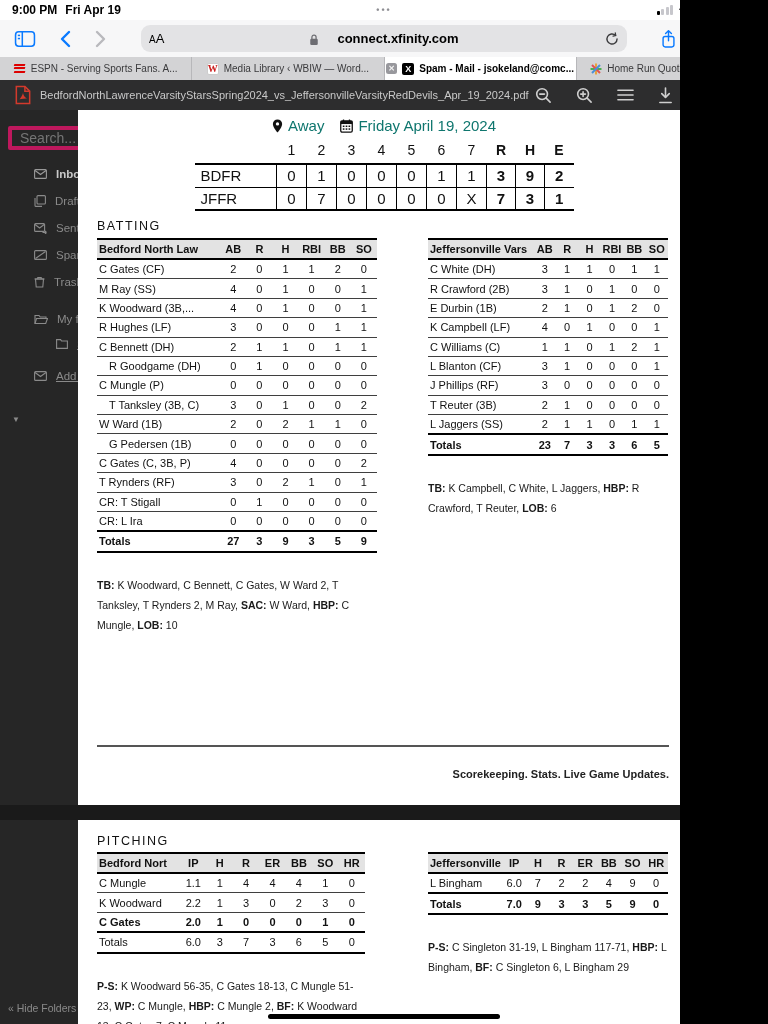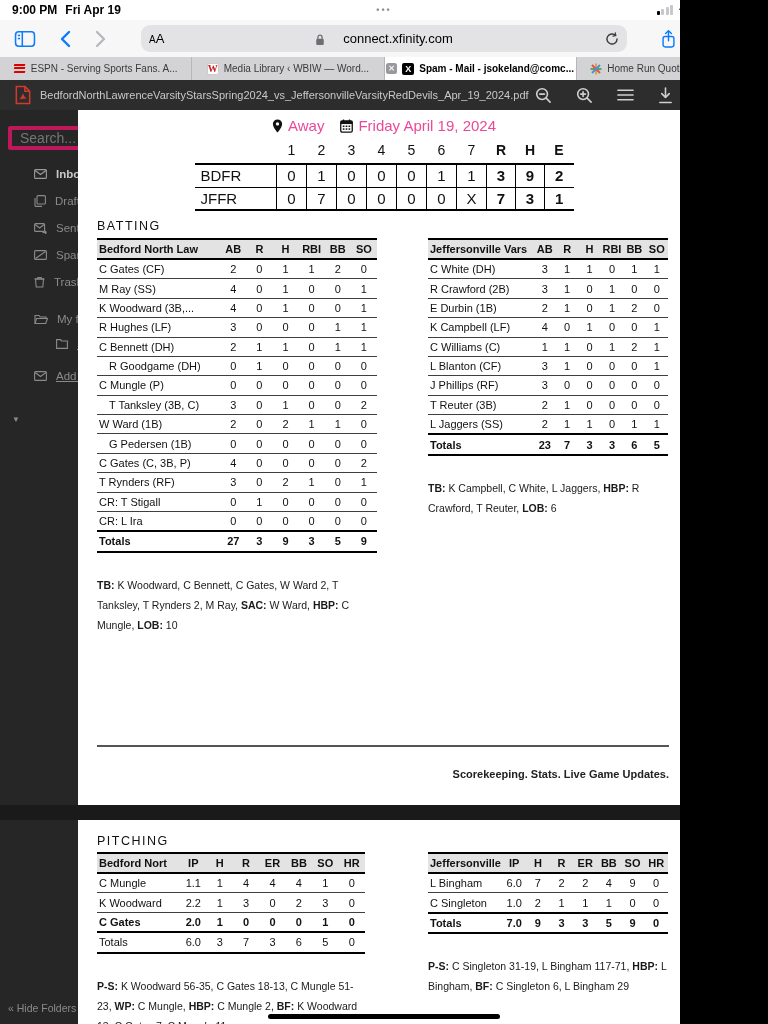--- a/index.html
+++ b/index.html
@@ -27,21 +27,21 @@
   
   .toolbar { position:absolute; top:20px; left:0; width:768px; height:37px; background:#f7f7f8;
     display:flex; align-items:center; z-index:10; }
   .tb-btn { background:none; border:none; display:inline-flex; align-items:center; justify-content:center; cursor:pointer; }
   .blue { color:#0a7aff; }
   .gray { color:#b9b9bd; }
   .address-pill { position:absolute; left:141px; width:486px; height:27px; top:5px; background:#e3e3e5;
     border-radius:9px; display:flex; align-items:center; padding:0 8px; }
   .reader-btn { font-size:13px; color:#000; border:none; background:none; letter-spacing:0; cursor:pointer; }
   .reader-btn .sm { font-size:10px; }
-  .url-wrap { position:absolute; left:0; right:0; display:flex; align-items:flex-end; justify-content:center; gap:18px; pointer-events:none; }
+  .url-wrap { position:absolute; left:0; right:0; display:flex; align-items:flex-end; justify-content:center; gap:18px; pointer-events:none;font-weight:bold; }
   .url-text { font-size:13px; color:#000; }
   .pill-right { margin-left:auto; z-index:2; }
   .tb-right { position:absolute; right:10px; display:flex; align-items:center; gap:22px; }
   .tb-left { position:absolute; left:14px; display:flex; align-items:center; gap:24px; }
 
   
   .tabbar { position:absolute; top:57px; left:0; width:768px; height:23px; background:#d3d3d5; display:flex; z-index:10; }
   .tab { flex:1 1 0; display:flex; align-items:center; justify-content:center; gap:5px;
     font-size:10px; color:#3a3a3c; border-right:1px solid #b7b7ba; overflow:hidden; white-space:nowrap; cursor:pointer; }
   .tab:last-child { border-right:none; }
@@ -78,21 +78,21 @@
   .hide-folders { position:absolute; left:8px; bottom:10px; font-size:10.5px; color:#8a8a8a; cursor:pointer; white-space:nowrap; z-index:1; }
   .hide-ad { position:absolute; top:16px; right:10px; font-size:9.5px; color:#6f6f6f; cursor:pointer; z-index:1; }
   .ad-feedback { position:absolute; bottom:6px; right:5px; font-size:8px; color:#8a8a8a; cursor:pointer; z-index:1; }
 
   
   .page { position:absolute; left:78px; width:612px; background:#fff; z-index:3; color:#111; }
   .page1 { top:0; height:695px; }
   .page2 { top:710px; height:204px; }
 
   .game-header { position:absolute; top:7px; left:0; width:100%; display:flex; align-items:center; justify-content:center;
-    gap:16px; font-size:15px; color:#ec4899; }
+    gap:16px; font-size:15px; color:#0f766e; }
   .gh-item { display:flex; align-items:center; gap:5px; }
 
   
   .linescore-wrap { position:absolute; top:30px; left:0; width:100%; display:flex; justify-content:center; }
   table.ls { border-collapse:collapse; }
   .ls td { text-align:center; font-size:15px; padding:0; }
   .ls .ls-head td { height:24px; vertical-align:bottom; padding-bottom:5px; font-size:14px; }
   .ls .b { font-weight:700; }
   .ls .ls-team { width:82px; text-align:left; padding-left:6px; font-size:15px; }
   .ls .ic { width:30px; }
@@ -802,30 +802,20 @@
                 <tr class="">
                   <td class="name ">L Bingham</td>
                   <td>6.0</td>
                   <td>7</td>
                   <td>2</td>
                   <td>2</td>
                   <td>4</td>
                   <td>9</td>
                   <td>0</td>
                 </tr>
-                <tr class="">
-                  <td class="name ">C Singleton</td>
-                  <td>1.0</td>
-                  <td>2</td>
-                  <td>1</td>
-                  <td>1</td>
-                  <td>1</td>
-                  <td>0</td>
-                  <td>0</td>
-                </tr>
                 <tr class="totals bold">
                   <td class="name">Totals</td>
                   <td>7.0</td>
                   <td>9</td>
                   <td>3</td>
                   <td>3</td>
                   <td>5</td>
                   <td>9</td>
                   <td>0</td>
                 </tr>

